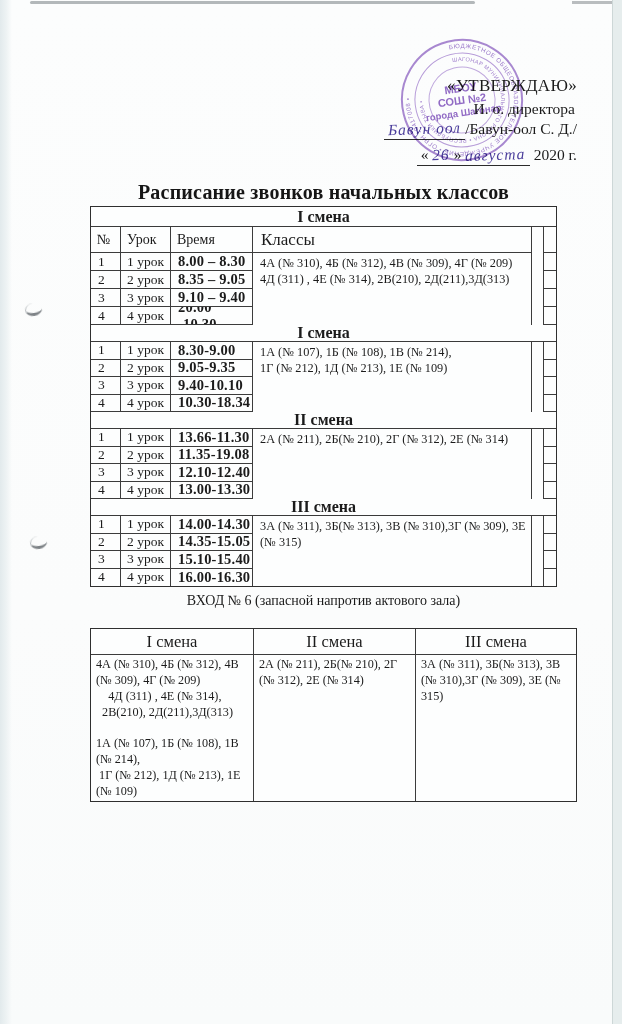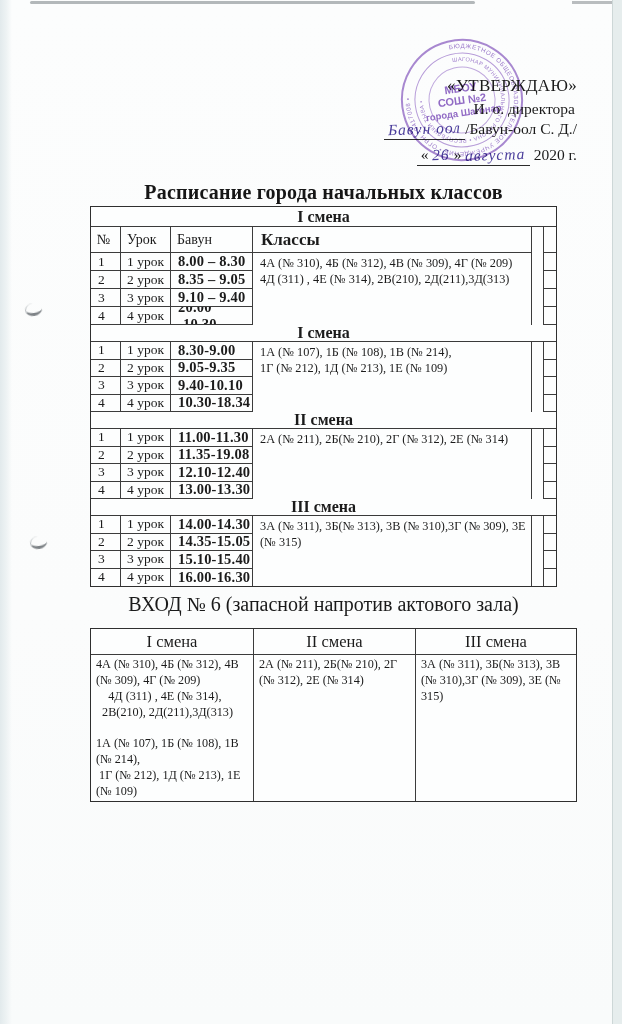--- a/index.html
+++ b/index.html
@@ -59,21 +59,21 @@
     font-size:12.3px; line-height:1.32; white-space:pre-line; border-bottom:none; }
   .c.colA { grid-column:5; border-bottom:none; }
   .c.cb { grid-column:6; }
   .kl-s1 { grid-row:2 / span 4; }
   .kl-sn { grid-row:1 / span 4; }
   .ca-s1 { grid-row:1 / span 5; }
   .ca-sn { grid-row:1 / span 4; }
 
   
   .entr-head { position:absolute; top:593px; left:75px; width:497px; text-align:center;
-    font-size:20px; color:#1a1a1a; }
+    font-size:14px; color:#1a1a1a; }
   .entr { position:absolute; left:90px; top:628px; width:487px; border:1.5px solid #2f2f2f;
     display:grid; grid-template-columns:163px 162px 1fr; grid-template-rows:26px 146px; background:#fdfefe; }
   .entr .hc { border-right:1px solid #3c3c3c; border-bottom:1px solid #3c3c3c;
     display:flex; align-items:center; justify-content:center; font-size:16.5px; }
   .entr .hc.last { border-right:none; }
   .entr .bc { border-right:1px solid #3c3c3c; padding:2px 3px 0 5px; font-size:12.2px;
     line-height:1.3; white-space:pre-line; overflow:hidden; }
   .entr .bc.last { border-right:none; }
 
   svg text { font-family:"Liberation Sans", sans-serif; }
@@ -109,33 +109,33 @@
     <text font-size="5.6" fill="#8a5fc2" letter-spacing="0.4" opacity=".85">
       <textPath href="#ringI">ШАГОНАР МУНИЦИПАЛЬНОГО РАЙОНА • РЕСПУБЛИКИ ТЫВА •</textPath>
     </text>
     <g transform="rotate(6 64 64)">
       <text x="64" y="56" text-anchor="middle" font-size="11" font-weight="bold" fill="#8a5fc2">МБОУ</text>
       <text x="64" y="68" text-anchor="middle" font-size="11" font-weight="bold" fill="#8a5fc2">СОШ №2</text>
       <text x="64" y="80" text-anchor="middle" font-size="9.5" font-weight="bold" fill="#8a5fc2">города Шагонар</text>
     </g>
   </svg>
 
-  <div class="doc-title">Расписание города начальных классов</div>
+  <div class="doc-title">Расписание звонков начальных классов</div>
 
   <div class="sched">
 
     <div class="band b1">I смена</div>
     <div class="grid g1">
       <div class="c classes kl-s1">4А (№ 310), 4Б (№ 312), 4В (№ 309), 4Г (№ 209)
 4Д (311) , 4Е (№ 314), 2В(210), 2Д(211),3Д(313)</div>
       <div class="c colA ca-s1"></div>
       <div class="c hdr">№</div>
       <div class="c hdr">Урок</div>
-      <div class="c hdr">Бавун</div>
-      <div class="c hdr-k c" style="grid-column:4;font-weight:bold;">Классы</div>
+      <div class="c hdr">Время</div>
+      <div class="c hdr-k c" style="grid-column:4;">Классы</div>
       <div class="c cb last-r"></div>
       <div class="c num">1</div>
       <div class="c lesson">1 урок</div>
       <div class="c time">8.00 – 8.30</div>
       <div class="c cb last-r"></div>
       <div class="c num">2</div>
       <div class="c lesson">2 урок</div>
       <div class="c time">8.35 – 9.05</div>
       <div class="c cb last-r"></div>
       <div class="c num">3</div>
@@ -170,21 +170,21 @@
       <div class="c time">10.30-18.34</div>
       <div class="c cb last-r"></div>
     </div>
 
     <div class="band bn">II смена</div>
     <div class="grid gn">
       <div class="c classes kl-sn">2А (№ 211), 2Б(№ 210), 2Г (№ 312), 2Е (№ 314)</div>
       <div class="c colA ca-sn"></div>
       <div class="c num">1</div>
       <div class="c lesson">1 урок</div>
-      <div class="c time">11.00-11.30</div>
+      <div class="c time">13.66-11.30</div>
       <div class="c cb last-r"></div>
       <div class="c num">2</div>
       <div class="c lesson">2 урок</div>
       <div class="c time">11.35-19.08</div>
       <div class="c cb last-r"></div>
       <div class="c num">3</div>
       <div class="c lesson">3 урок</div>
       <div class="c time">12.10-12.40</div>
       <div class="c cb last-r"></div>
       <div class="c num">4</div>

